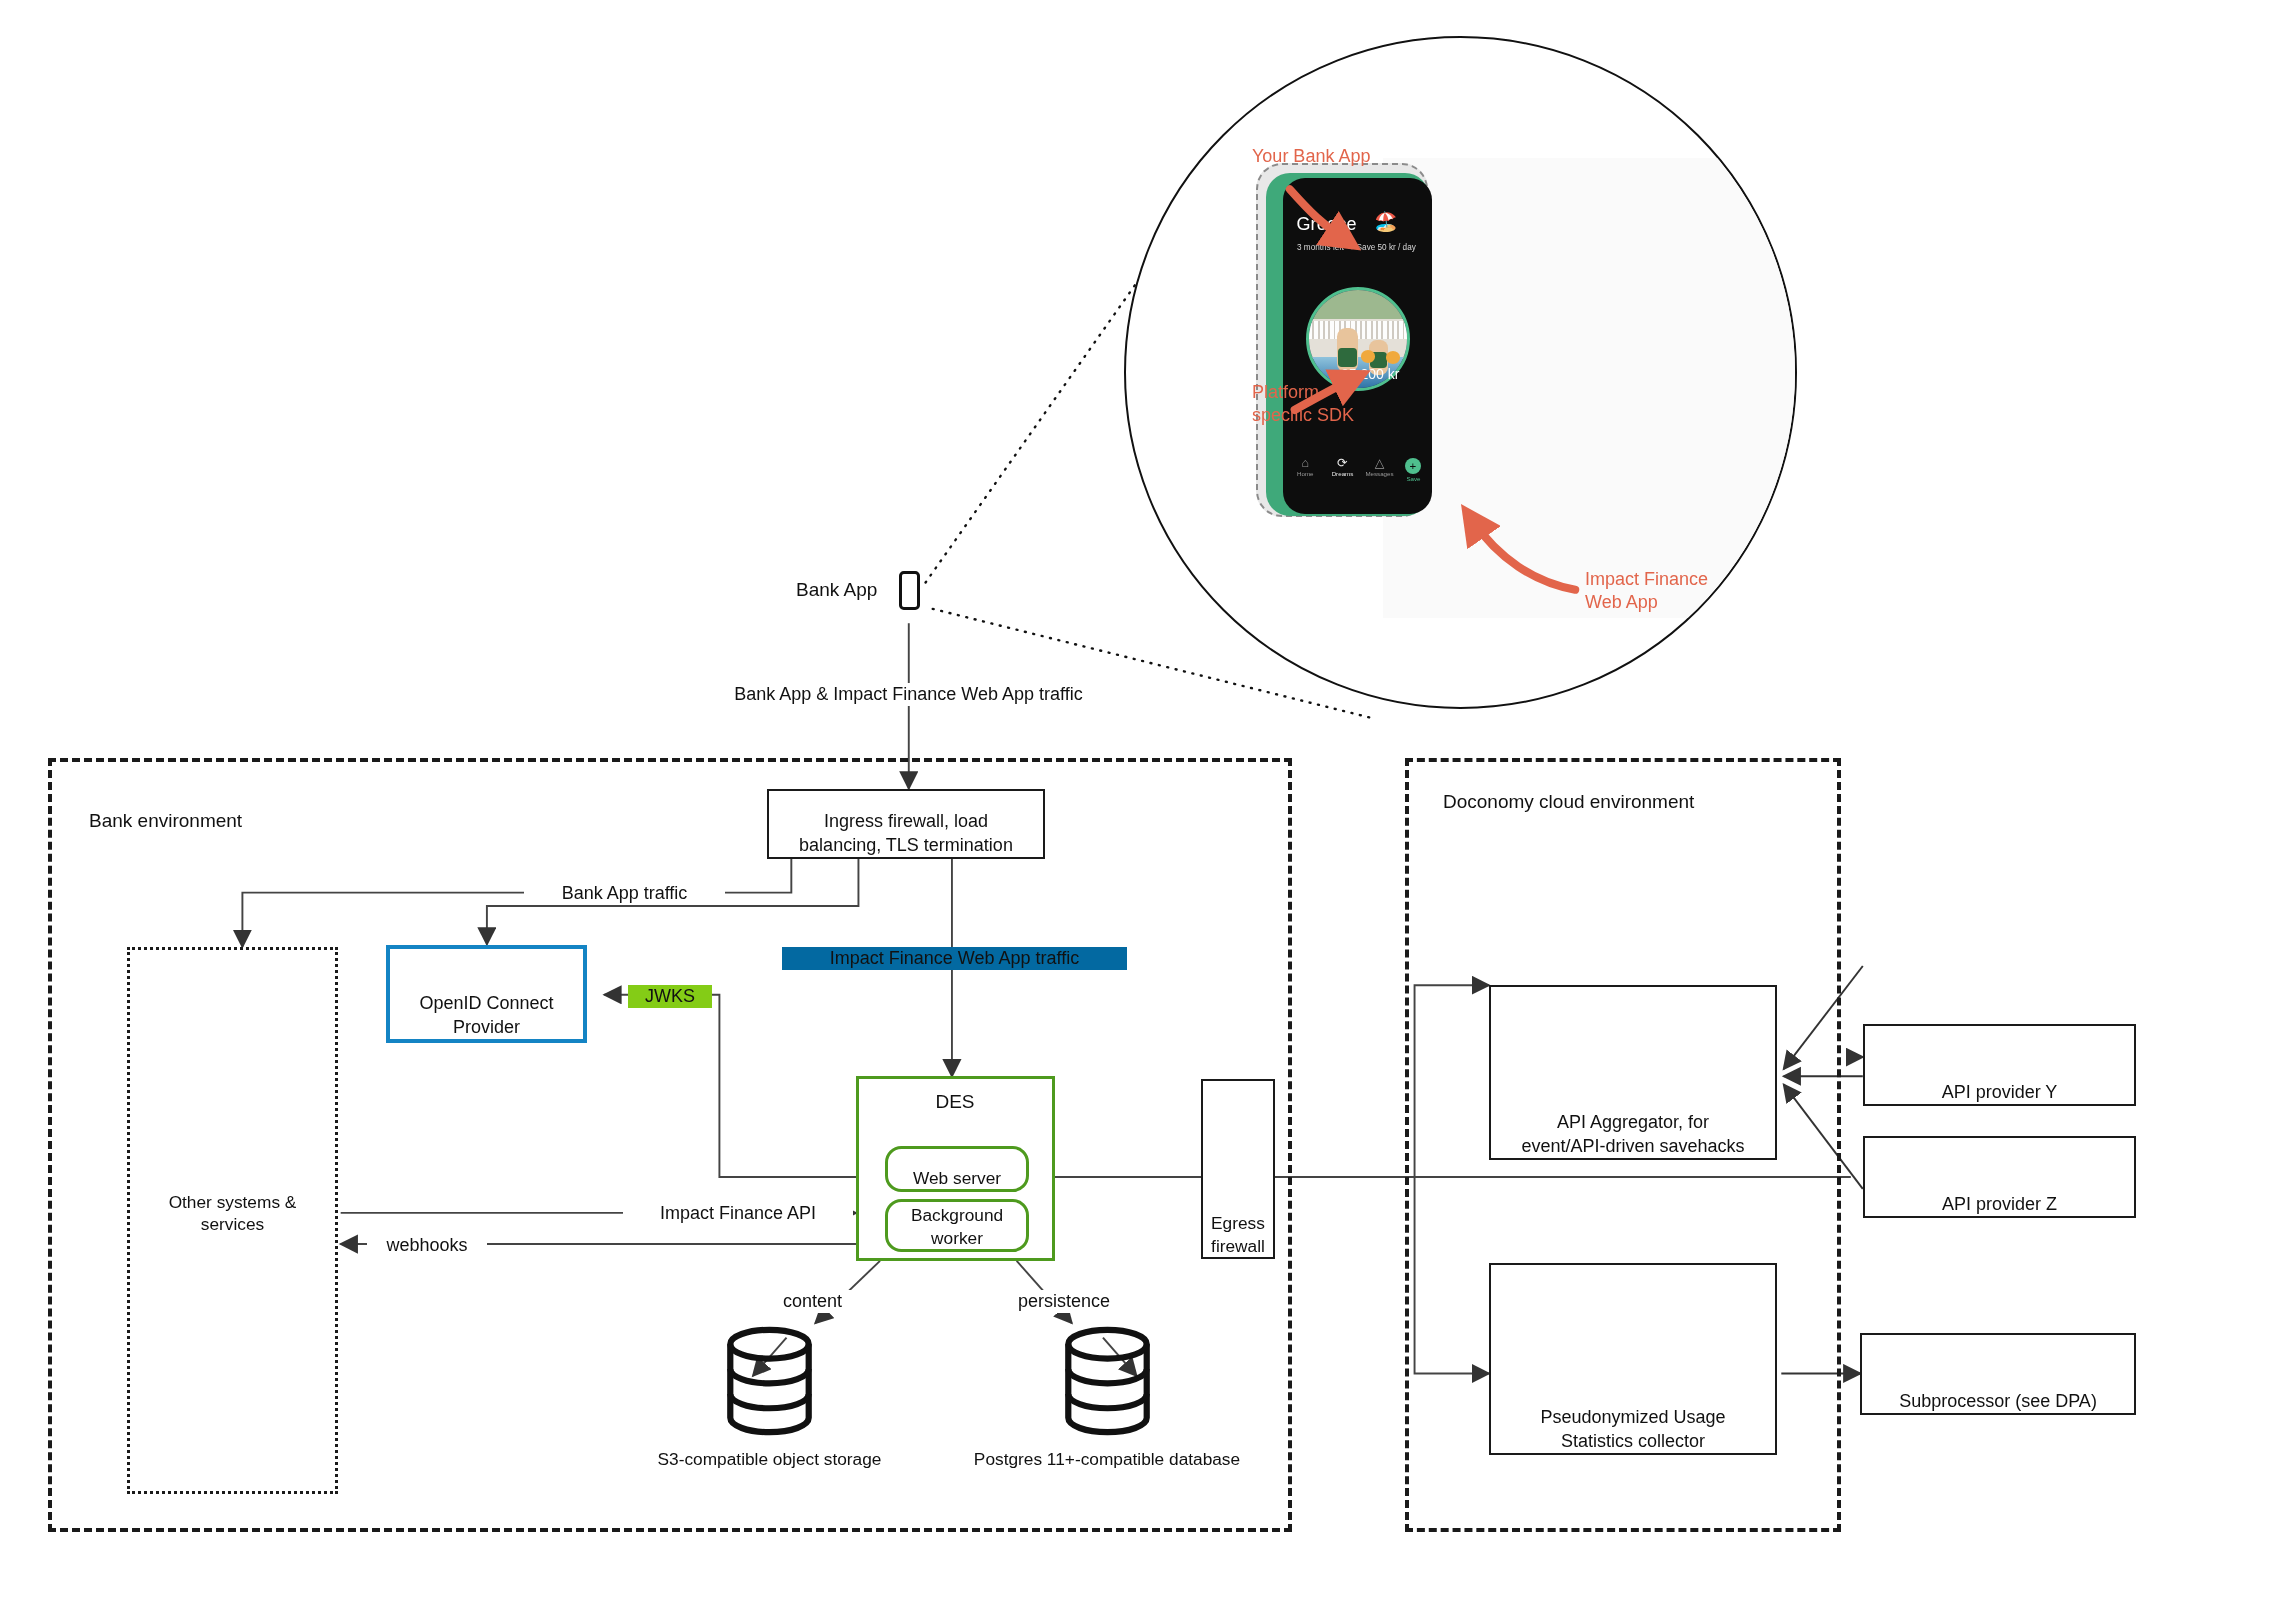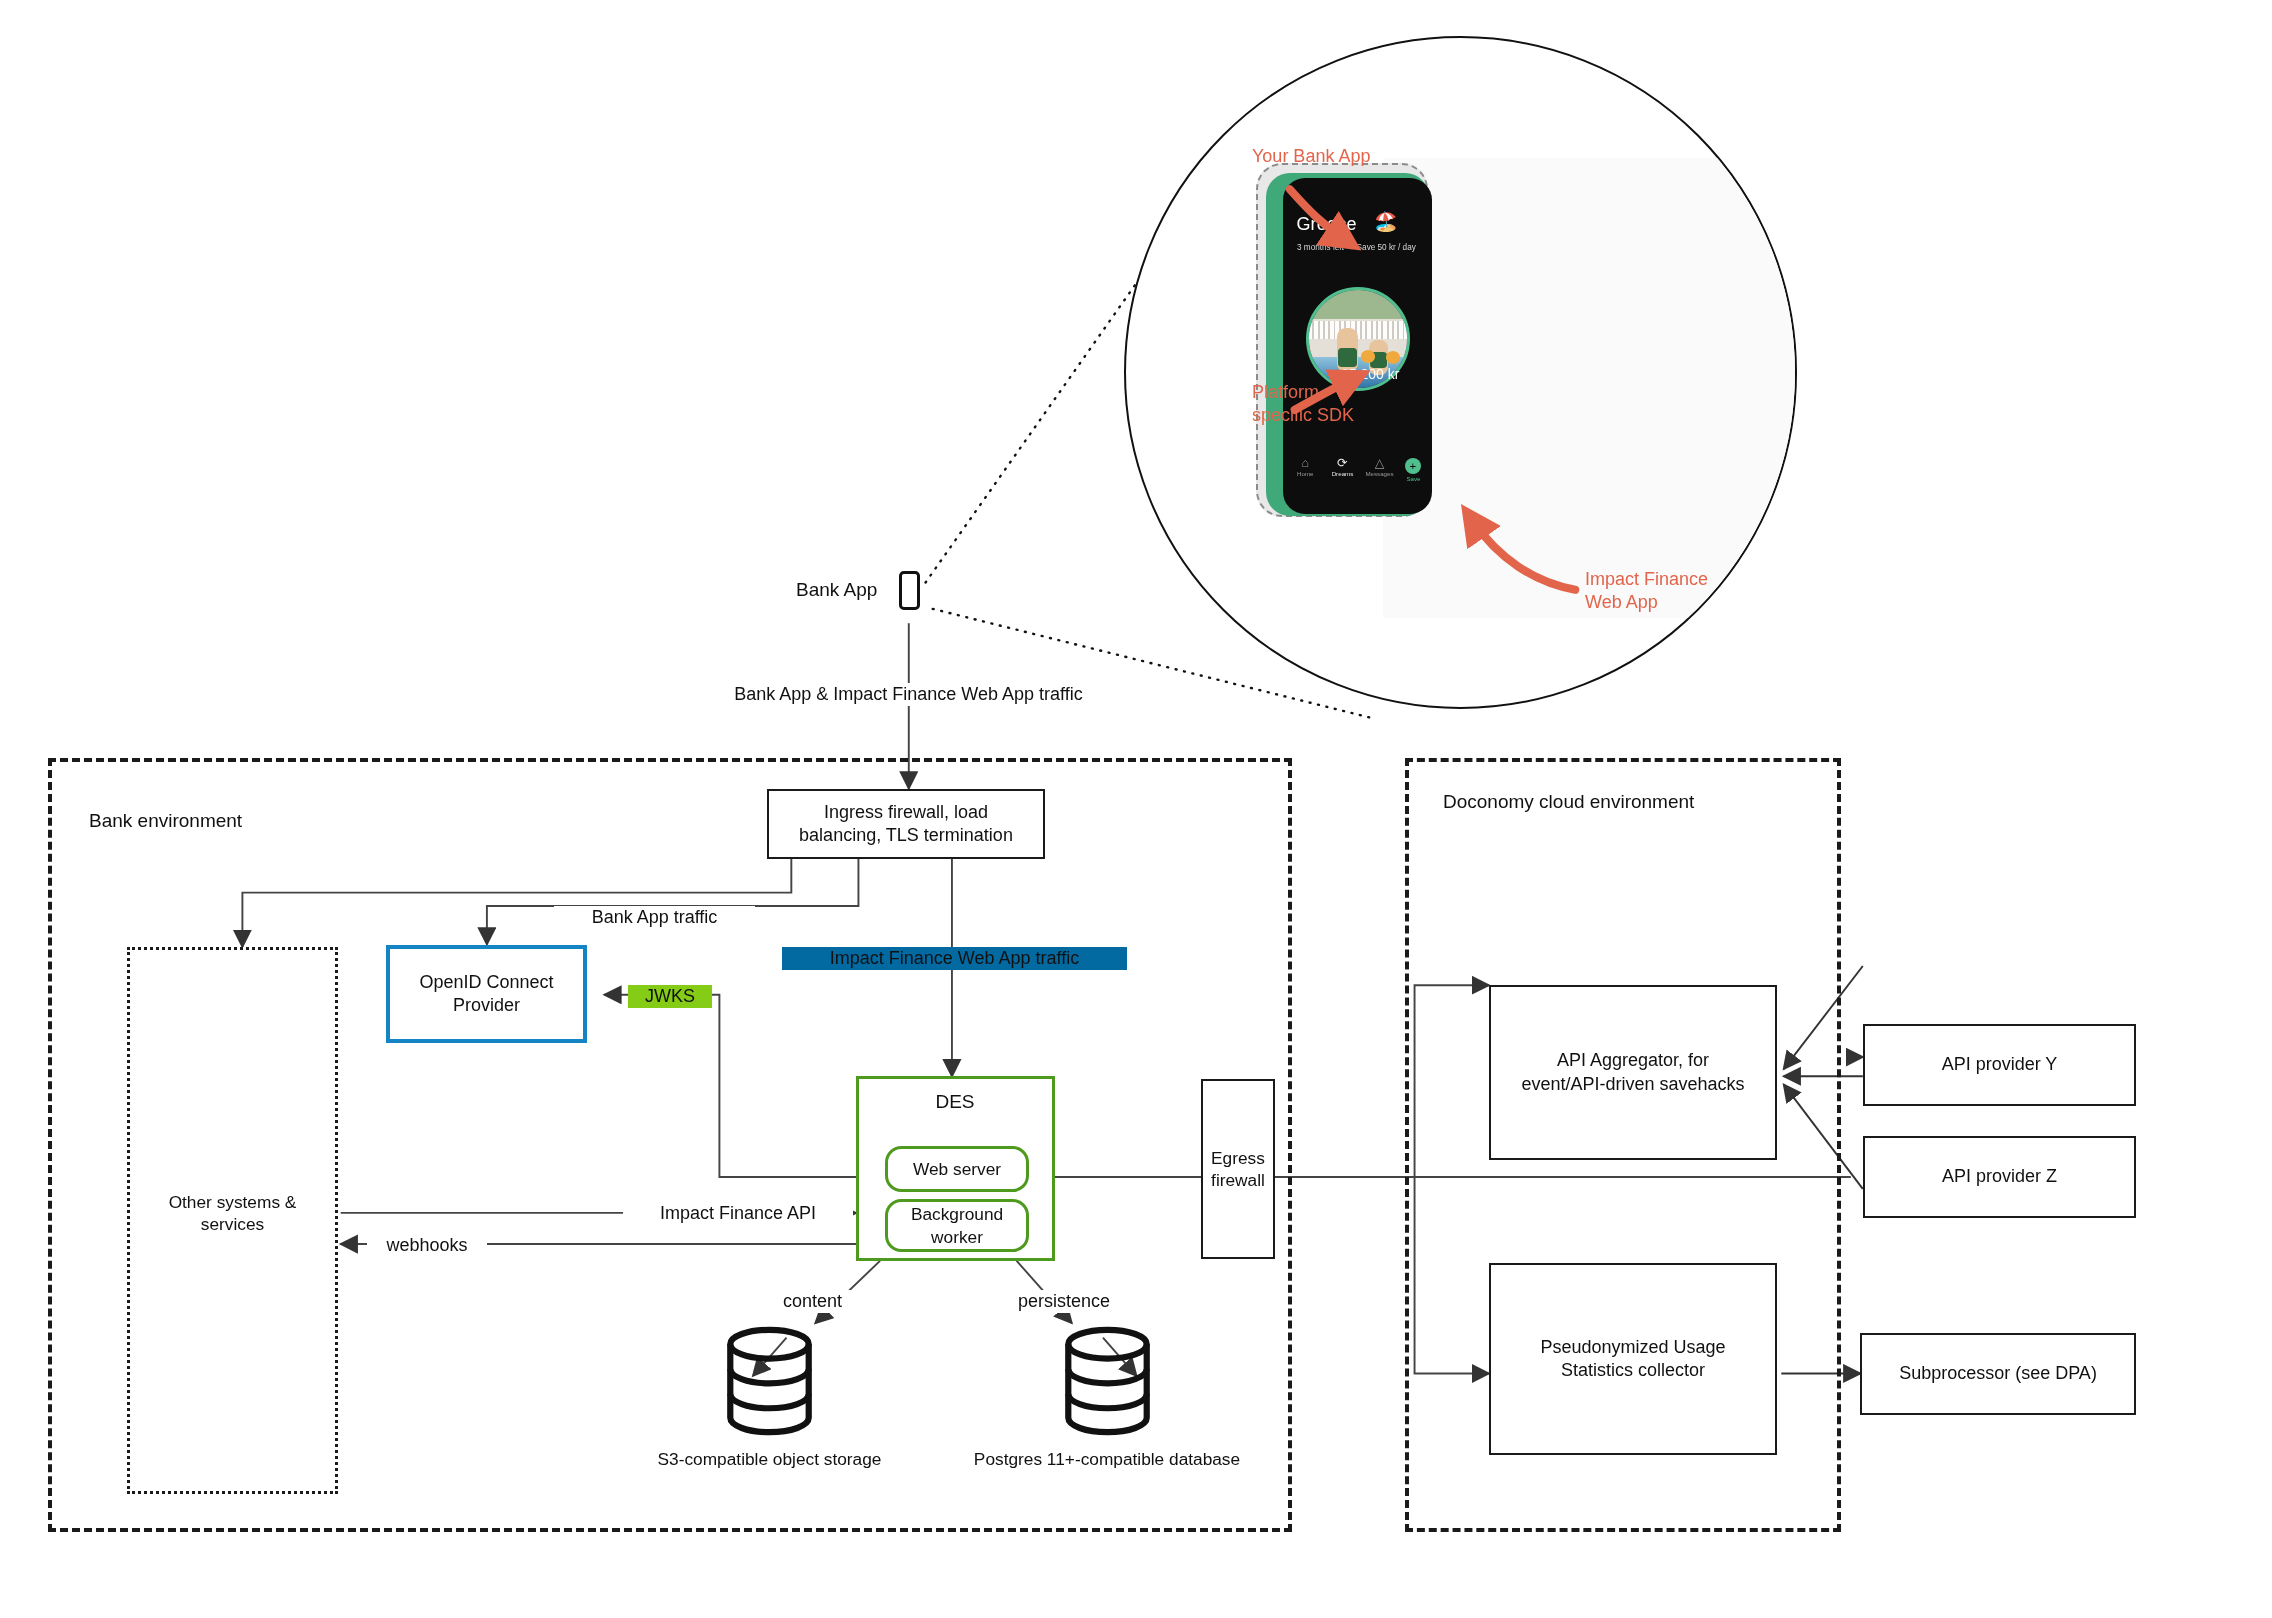--- a/index.html
+++ b/index.html
@@ -1,20 +1,20 @@
 <!DOCTYPE html>
 <html style="font-size:7.7px"><head>
 <meta charset="utf-8">
 <style>
   html,body{margin:0;padding:0;background:#ffffff;}
   body{font-family:"Liberation Sans","DejaVu Sans",sans-serif;}
   #stage{position:relative;width:2273px;height:1618px;background:#fff;overflow:hidden;}
   #svgroot{position:absolute;left:0;top:0;width:2273px;height:1618px;}
 
-  .node{position:absolute;box-sizing:border-box;display:flex;align-items:center;
+  .node{position:absolute;box-sizing:border-box;display:flex;align-items:flex-end;
         justify-content:center;text-align:center;background:#ffffff;color:#111111;}
   .node .lbl{line-height:1.3;padding:0 4.8px;white-space:pre-line;}
 
   .solidbox{border:2.9px solid #1a1a1a;}
   .bluebox{border:4.3px solid #1484C4;}
   .greenbox{border:3.4px solid #4E9A1E;}
   .greenpill{border:3.4px solid #4E9A1E;border-radius:16.3px;}
   .dashedzone{border:4.3px dashed #1a1a1a;background:transparent;}
   .dottedzone{border:3.4px dotted #1a1a1a;background:transparent;}
 
@@ -214,21 +214,21 @@
   </div>
   <div class="node solidbox" style="left:1863px;top:1136px;width:273px;height:82px;font-size:18px;">
     <span class="lbl">API provider Z</span>
   </div>
   <div class="node solidbox" style="left:1860px;top:1333px;width:276px;height:82px;font-size:18px;">
     <span class="lbl">Subprocessor (see DPA)</span>
   </div>
 
   <div class="freetext ft-center" style="left:669px;top:683px;width:479px;font-size:18px;background:#fff;">Bank App &amp; Impact Finance Web App traffic</div>
 
-  <div class="freetext ft-center" style="left:554px;top:882px;width:201px;font-size:18px;background:#fff;margin-top:24px;">Bank App traffic</div>
+  <div class="freetext ft-center" style="left:524px;top:882px;width:201px;font-size:18px;background:#fff;">Bank App traffic</div>
 
   <div class="freetext ft-center" style="left:782px;top:947px;width:345px;font-size:18px;background:#0369a1;">Impact Finance Web App traffic</div>
 
   <div class="freetext ft-center" style="left:628px;top:985px;width:84px;font-size:18px;background:#84cc16;">JWKS</div>
 
   <div class="freetext ft-center" style="left:623px;top:1202px;width:230px;font-size:18px;background:#fff;">Impact Finance API</div>
 
   <div class="freetext ft-center" style="left:367px;top:1234px;width:120px;font-size:18px;background:#fff;">webhooks</div>
 
   <div class="freetext ft-center" style="left:755px;top:1290px;width:115px;font-size:18px;background:#fff;">content</div>

